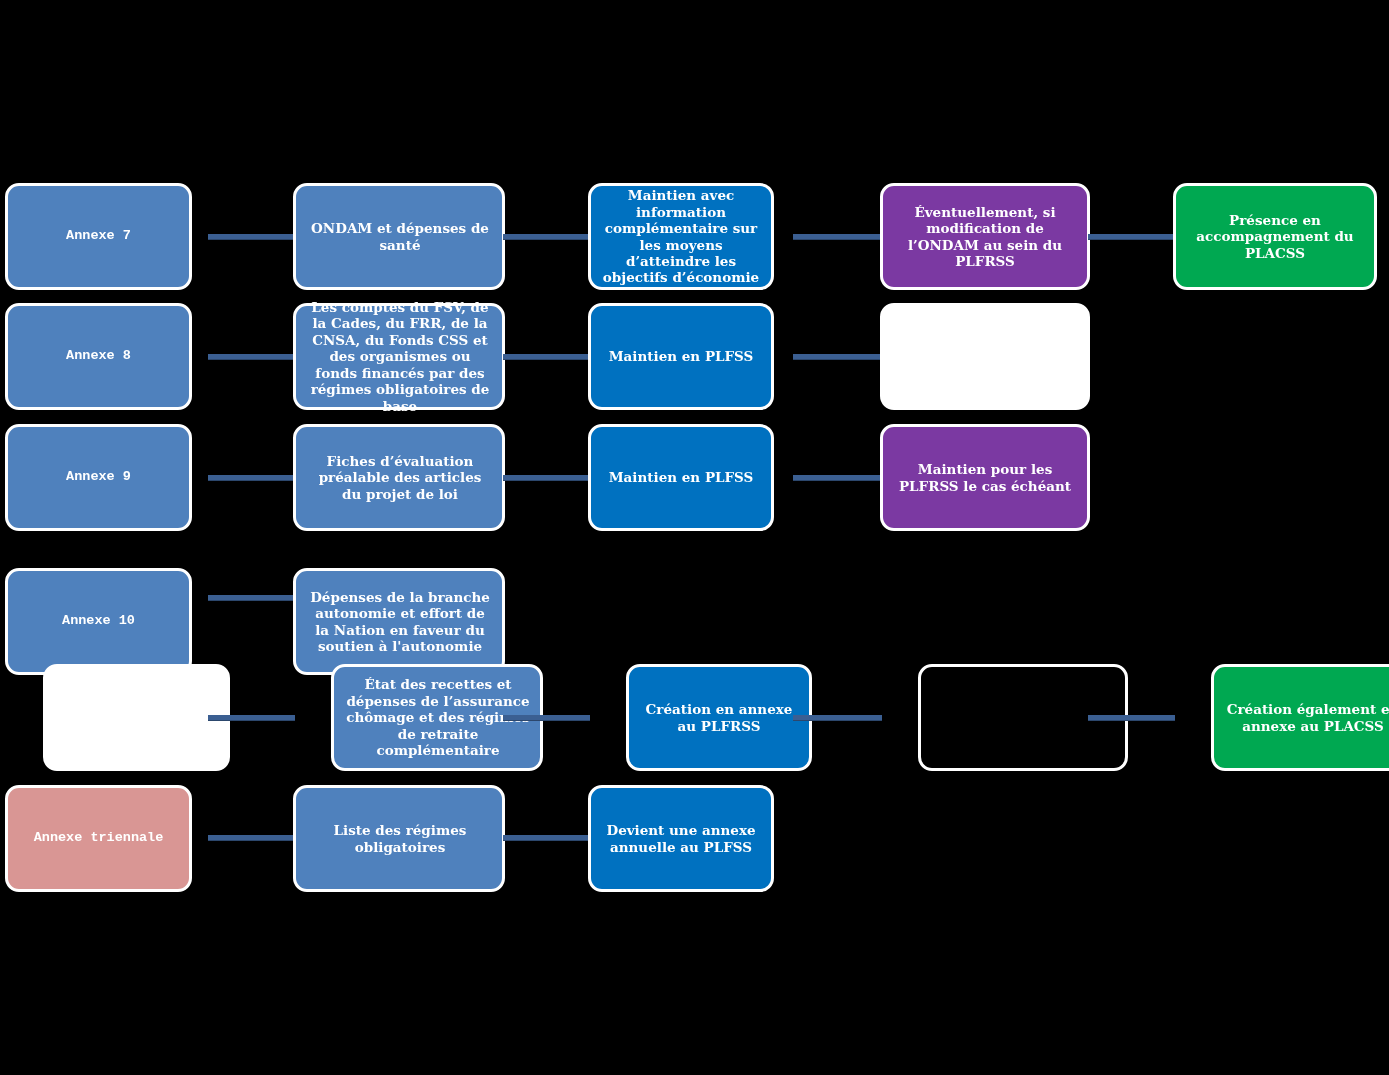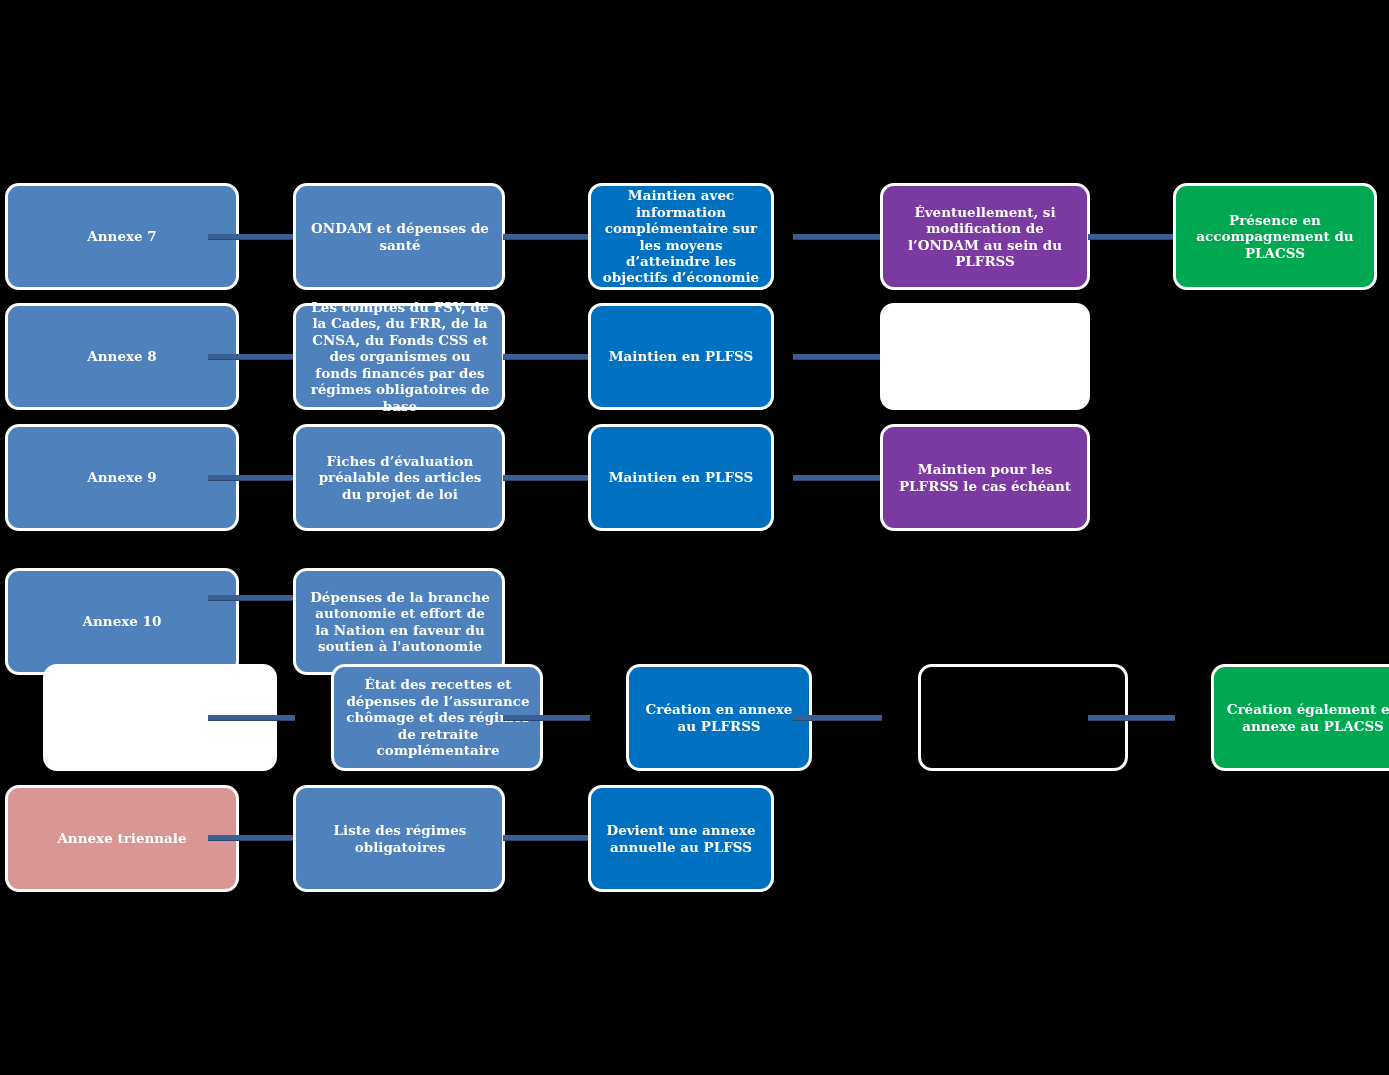--- a/index.html
+++ b/index.html
@@ -29,21 +29,21 @@
   .node .node-label{display:block;width:100%;}
   .blue  {background:#4f81bd;}
   .dblue {background:#0071c0;}
   .purple{background:#7b39a2;}
   .green {background:#00a851;}
   .pink  {background:#d99694;}
   .whitebox{background:#ffffff;}
   .blackbox{background:#000000;}
 
   
-  .c1{left:5px;width:234px;}
+  .c1{left:5px;width:187px;font-family:Liberation Mono, monospace;}
   .c2{left:293px;width:212px;padding-left:11px;}
   .c3{left:588px;width:186px;}
   .c4{left:880px;width:210px;}
   .c5{left:1173px;width:204px;}
   
   .r1{top:183px;}
   .r2{top:303px;}
   .r3{top:424px;}
   .r4{top:544px;margin-top:24px;}
   .r5{top:664px;margin-left:38px;}

